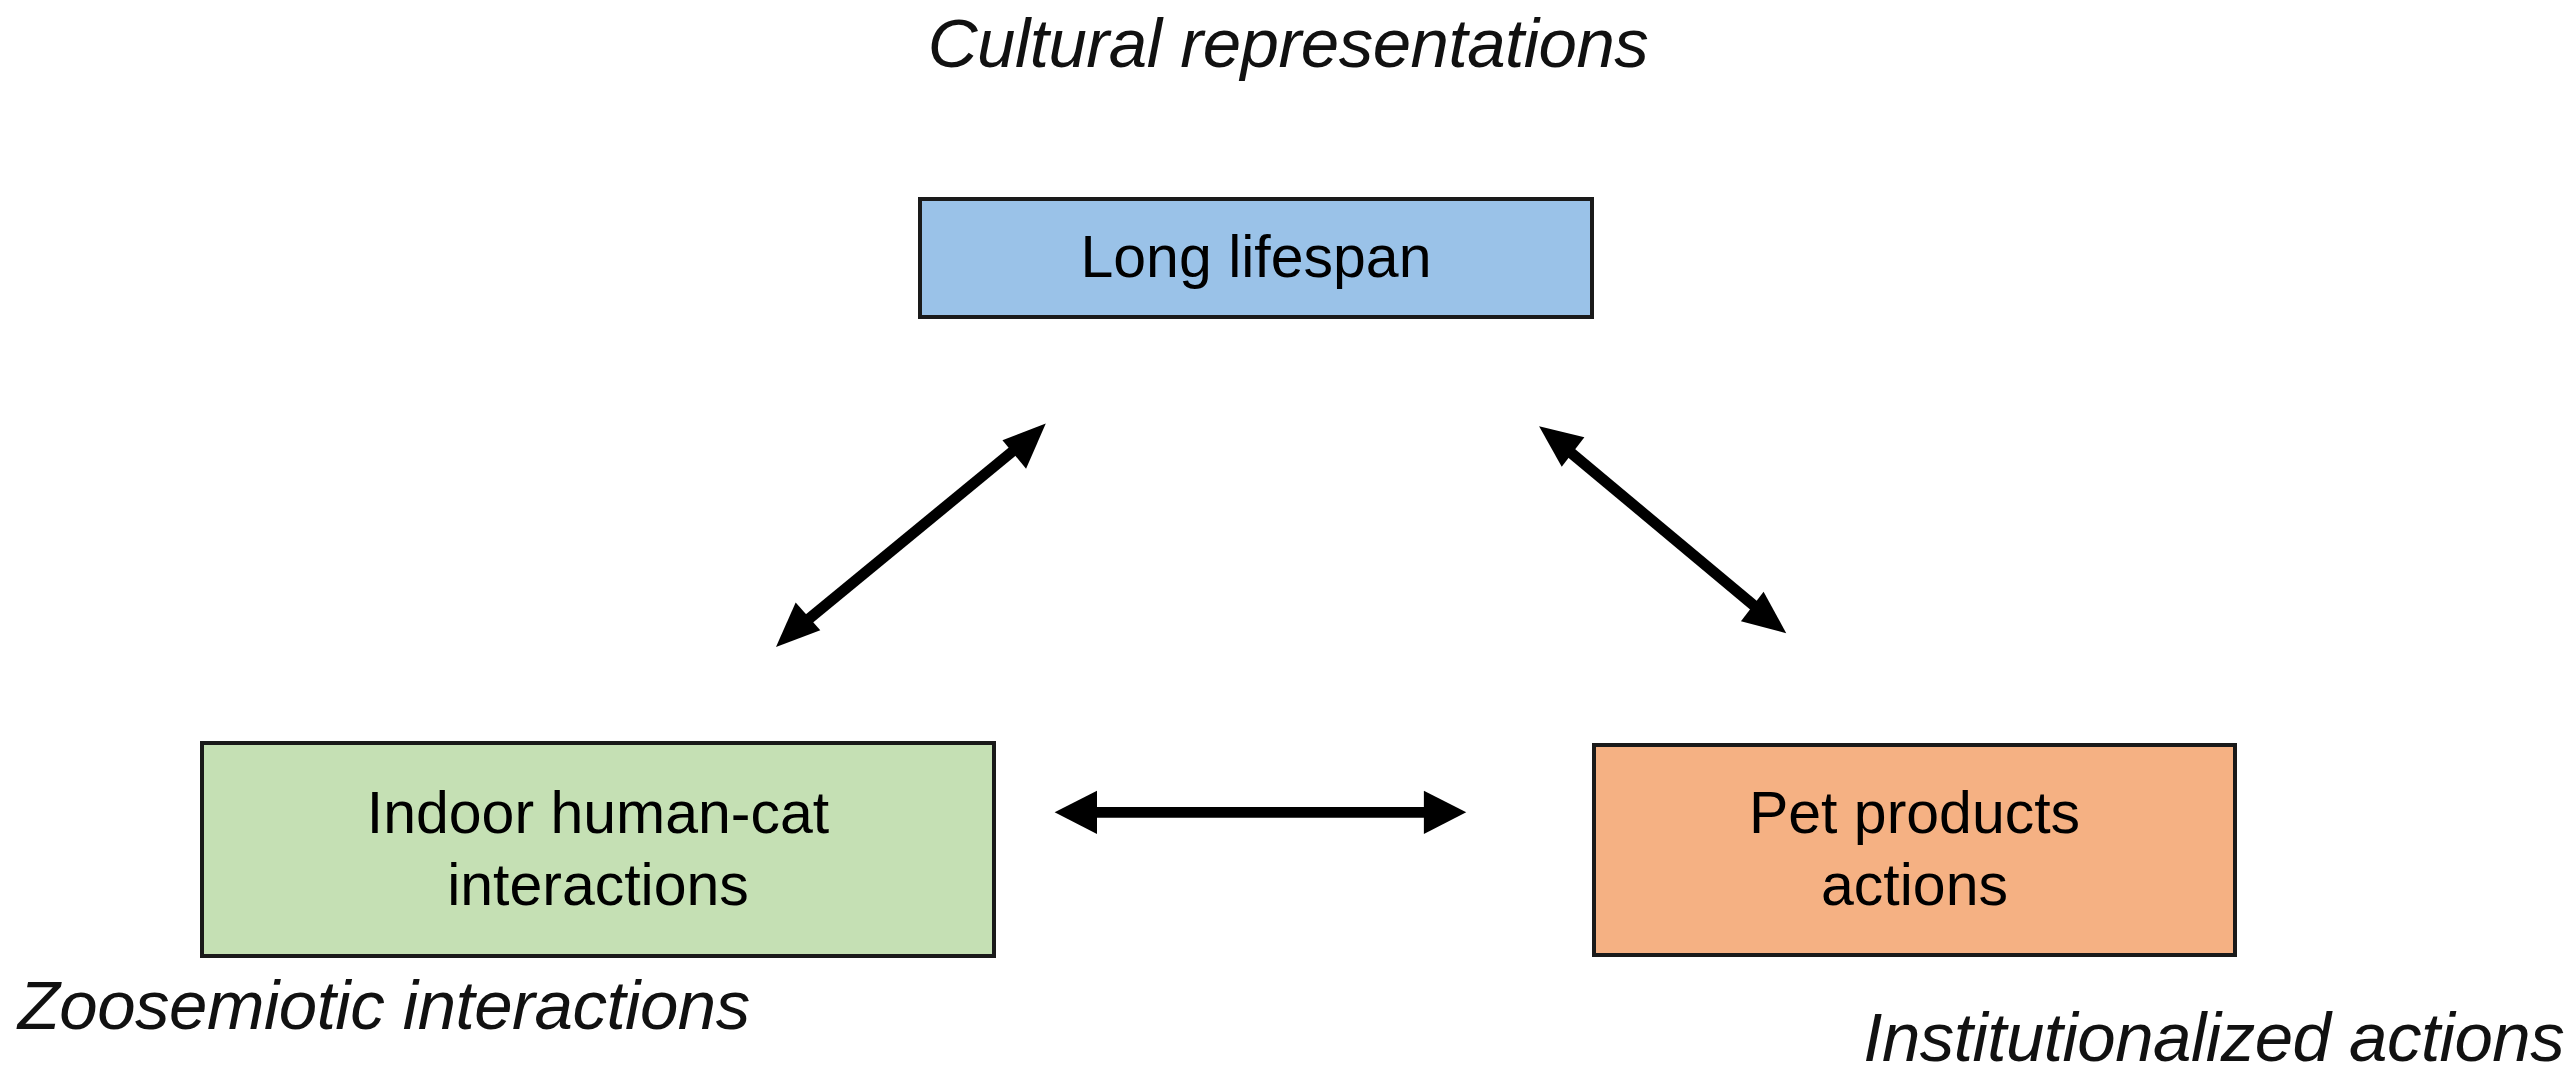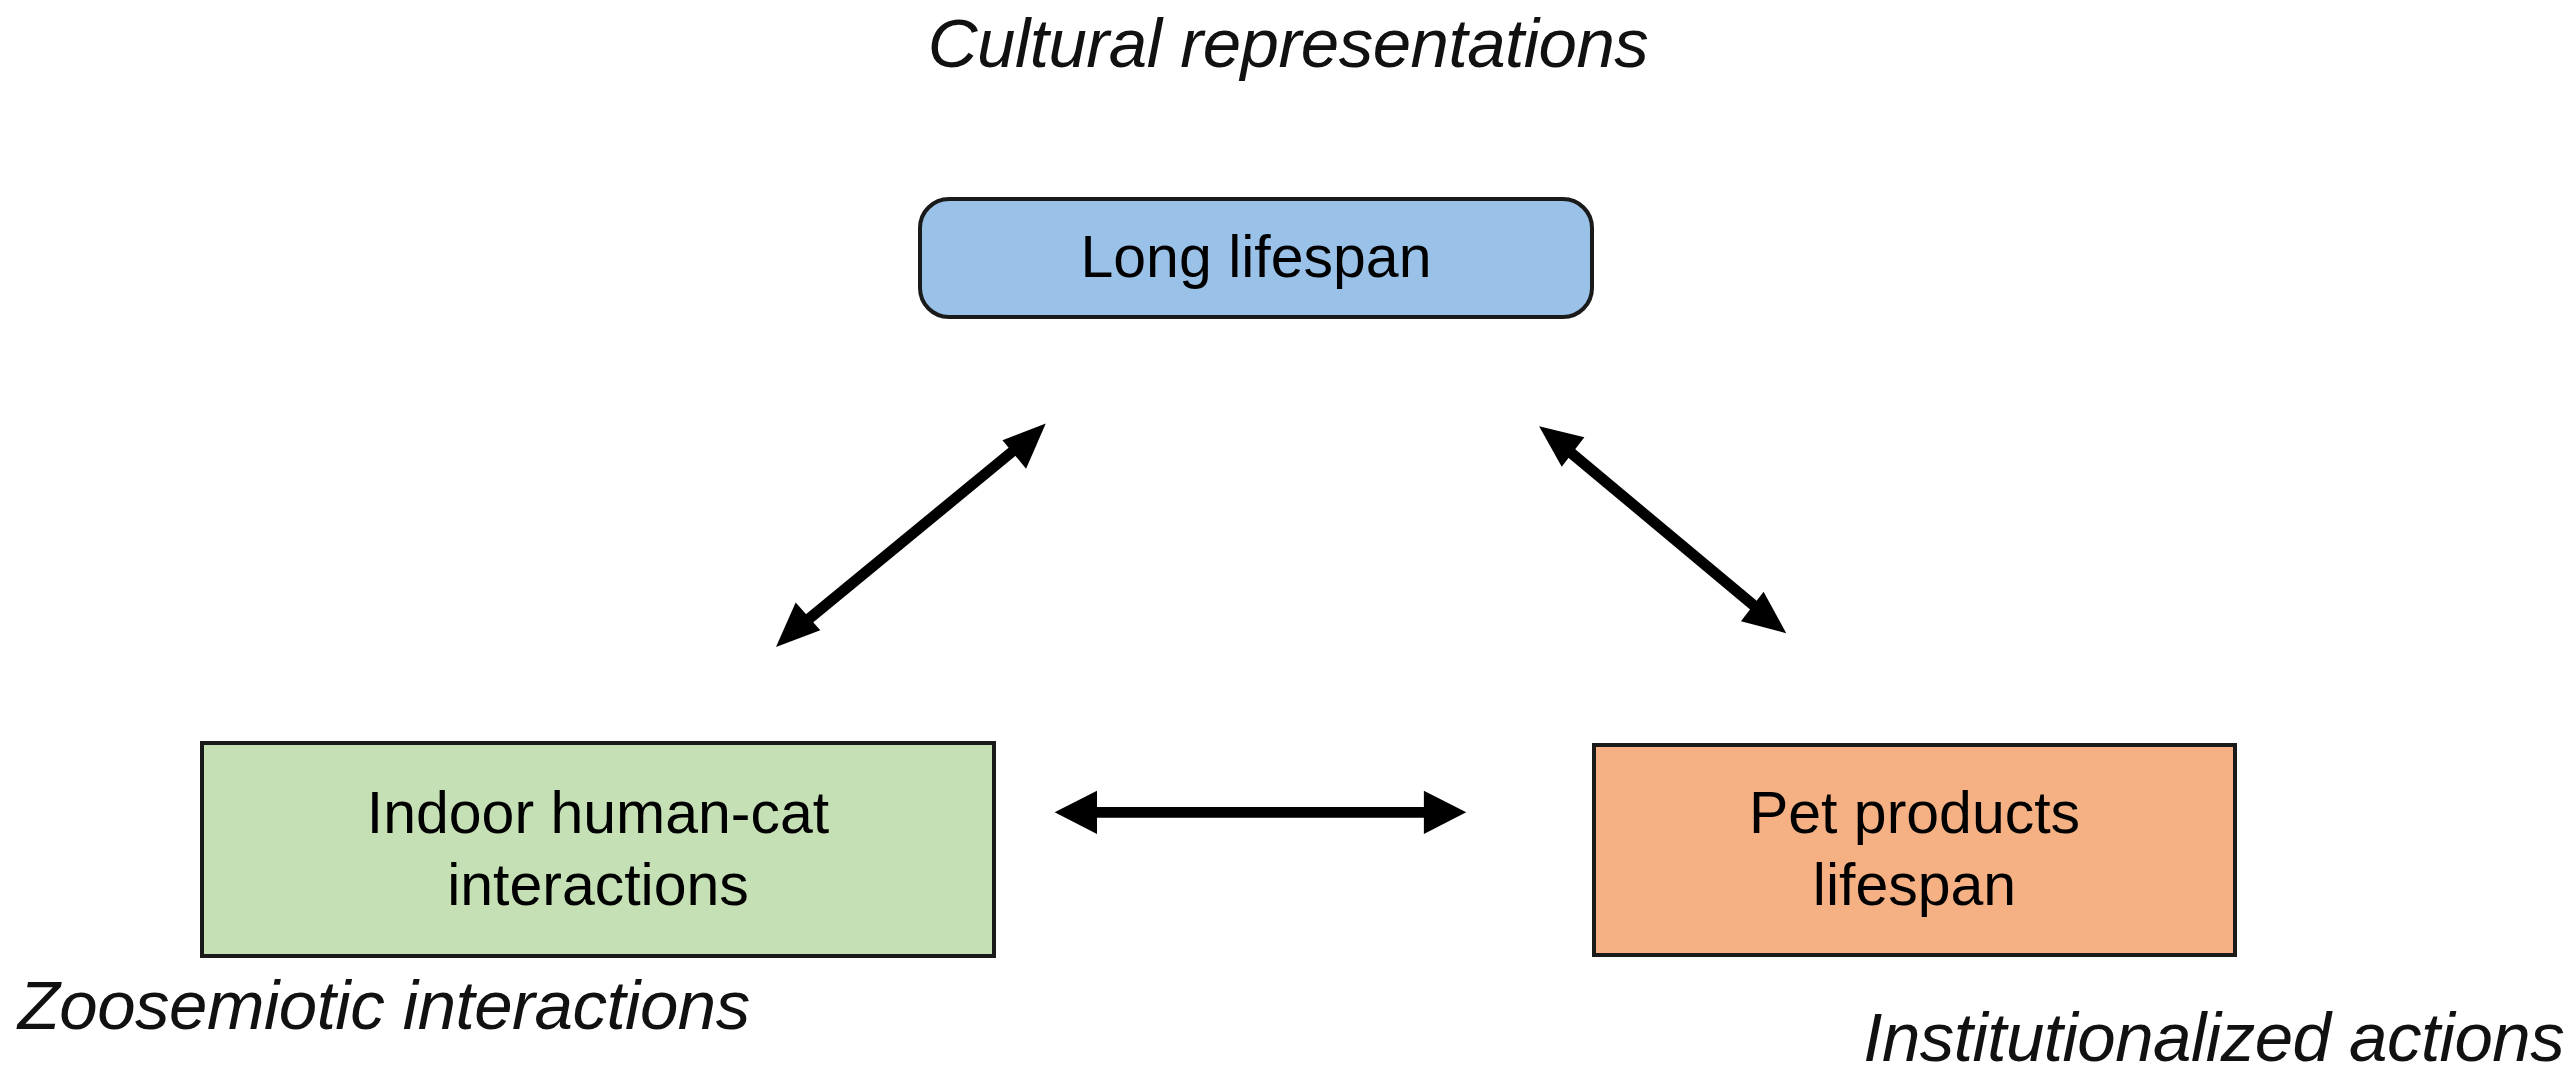--- a/index.html
+++ b/index.html
@@ -60,21 +60,20 @@
     line-height: 1.22;
     color: #000000;
     padding: 3.9px 9.8px;
   }
   #node-long-lifespan {
     left: 918px;
     top: 197px;
     width: 676px;
     height: 122px;
     background: #9AC2E8;
-    border-radius: 31px;
   }
   #node-indoor-interactions {
     left: 200px;
     top: 741px;
     width: 796px;
     height: 217px;
     background: #C5E0B4;
   }
   #node-pet-industry {
     left: 1592px;
@@ -141,21 +140,21 @@
   <div class="node-box" id="node-indoor-interactions">
     <span class="node-label">
       <span>Indoor human-cat</span><br>
       <span>interactions</span>
     </span>
   </div>
 
   <div class="node-box" id="node-pet-industry">
     <span class="node-label">
       <span>Pet products</span><br>
-      <span>lifespan</span>
+      <span>actions</span>
     </span>
   </div>
 
   <div class="annotation" id="annotation-bottom-left">Zoosemiotic interactions</div>
 
   <div class="annotation" id="annotation-bottom-right">Institutionalized actions</div>
 
 </div>
 
 

